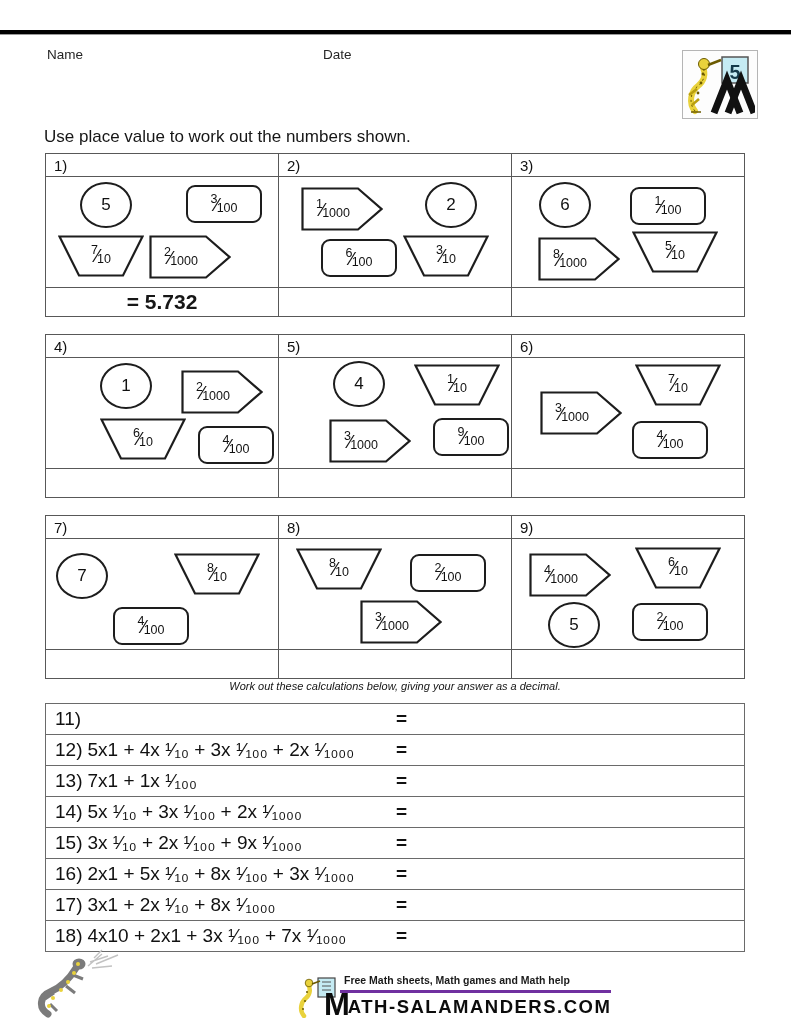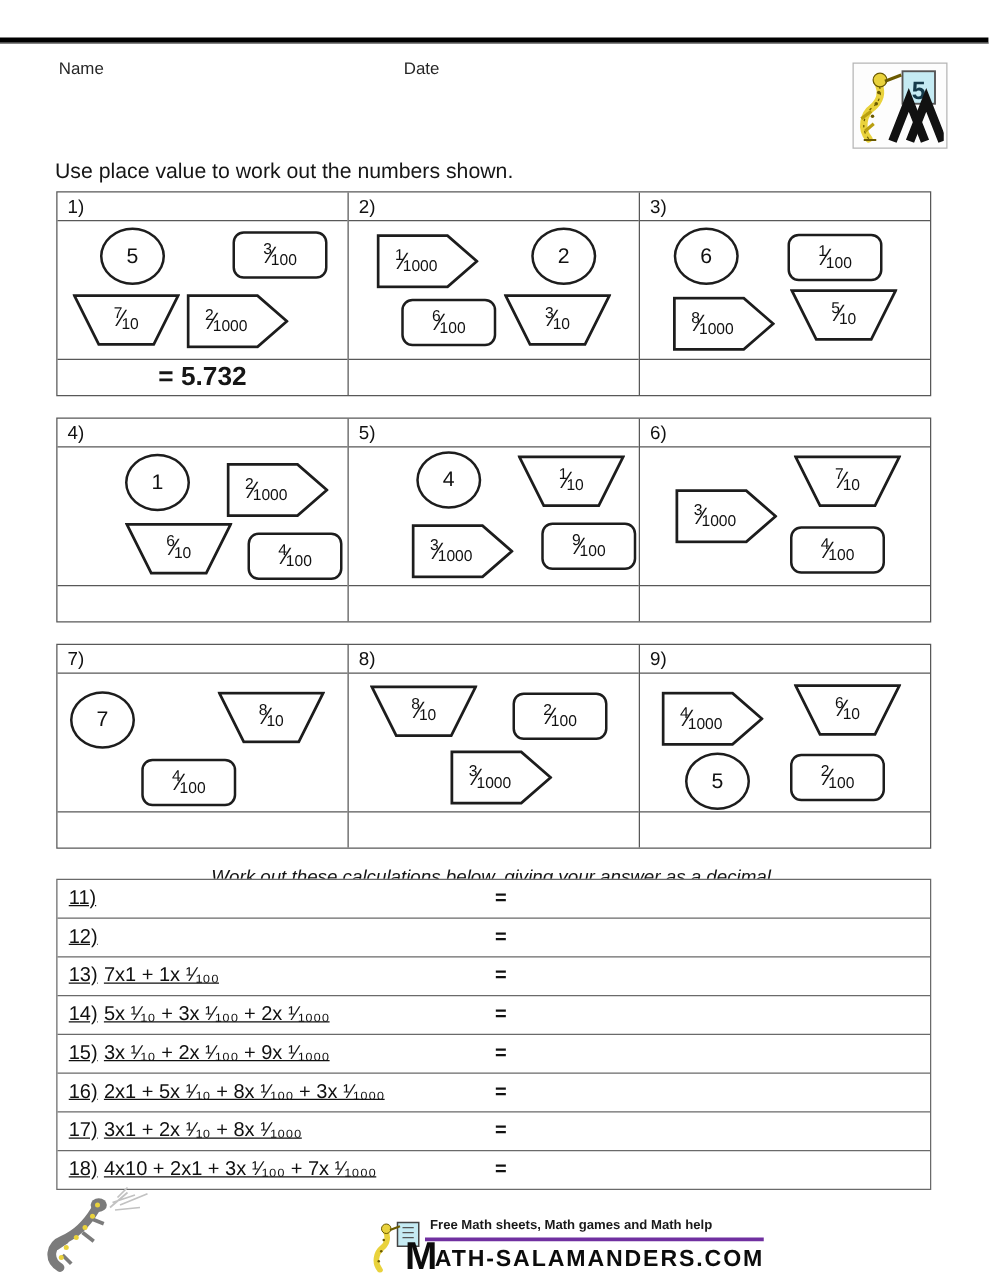--- a/index.html
+++ b/index.html
@@ -34,23 +34,23 @@
   .pent .lab{margin-right:18px;}
   .trap .lab{margin-bottom:2px;}
   .whole{font-size:17px;}
   .fr{display:inline-flex;align-items:center;line-height:1;white-space:nowrap;}
   .fr .n{font-size:12.5px;transform:translateY(-5px);}
   .fr .sl{font-size:19px;margin:0 -2px;}
   .fr .d{font-size:12.5px;transform:translateY(4px);}
 
   
   .calc-instruction{position:absolute;left:45px;top:680px;width:700px;text-align:center;
-                    font-size:15px;font-style:italic;color:#141414;margin-top:13px;}
+                    font-size:11px;font-style:italic;color:#141414;}
   .calc-table{position:absolute;left:45px;top:703px;width:700px;border:1px solid #6a6a6a;box-sizing:border-box;background:#fff;}
-  .calc-row{height:30px;border-bottom:1px solid #6a6a6a;position:relative;display:flex;align-items:center;font-size:16px;color:#111;text-decoration:underline;}
+  .calc-row{height:30px;border-bottom:1px solid #6a6a6a;position:relative;display:flex;align-items:center;font-size:19px;color:#111;}
   .calc-row:last-child{border-bottom:none;text-align:right;}
   .calc-label{margin-left:9px;margin-right:5px;}
   .calc-eq{position:absolute;left:350px;font-weight:700;}
 
   
   .footer-sala{position:absolute;left:30px;top:948px;}
   .footer-logo{position:absolute;left:296px;top:974px;display:flex;align-items:flex-end;}
   .footer-text{margin-left:2px;}
   .tagline{font-size:10.5px;font-weight:700;color:#1a1a1a;display:block;padding:0 2px 4px 4px;}
   .purple-line{height:3px;background:#7030a0;width:100%;}
@@ -434,20 +434,21 @@
 
   <div class="calc-instruction">Work out these calculations below, giving your answer as a decimal.</div>
 
   <div class="calc-table">
     <div class="calc-row">
       <span class="calc-label">11)</span>
       <span class="calc-eq">=</span>
     </div>
     <div class="calc-row">
       <span class="calc-label">12)</span>
+      <span class="calc-expr">5x1 + 4x ¹⁄₁₀ + 3x ¹⁄₁₀₀ + 2x ¹⁄₁₀₀₀</span>
       <span class="calc-eq">=</span>
     </div>
     <div class="calc-row">
       <span class="calc-label">13)</span>
       <span class="calc-expr">7x1 + 1x ¹⁄₁₀₀</span>
       <span class="calc-eq">=</span>
     </div>
     <div class="calc-row">
       <span class="calc-label">14)</span>
       <span class="calc-expr">5x ¹⁄₁₀ + 3x ¹⁄₁₀₀ + 2x ¹⁄₁₀₀₀</span>

